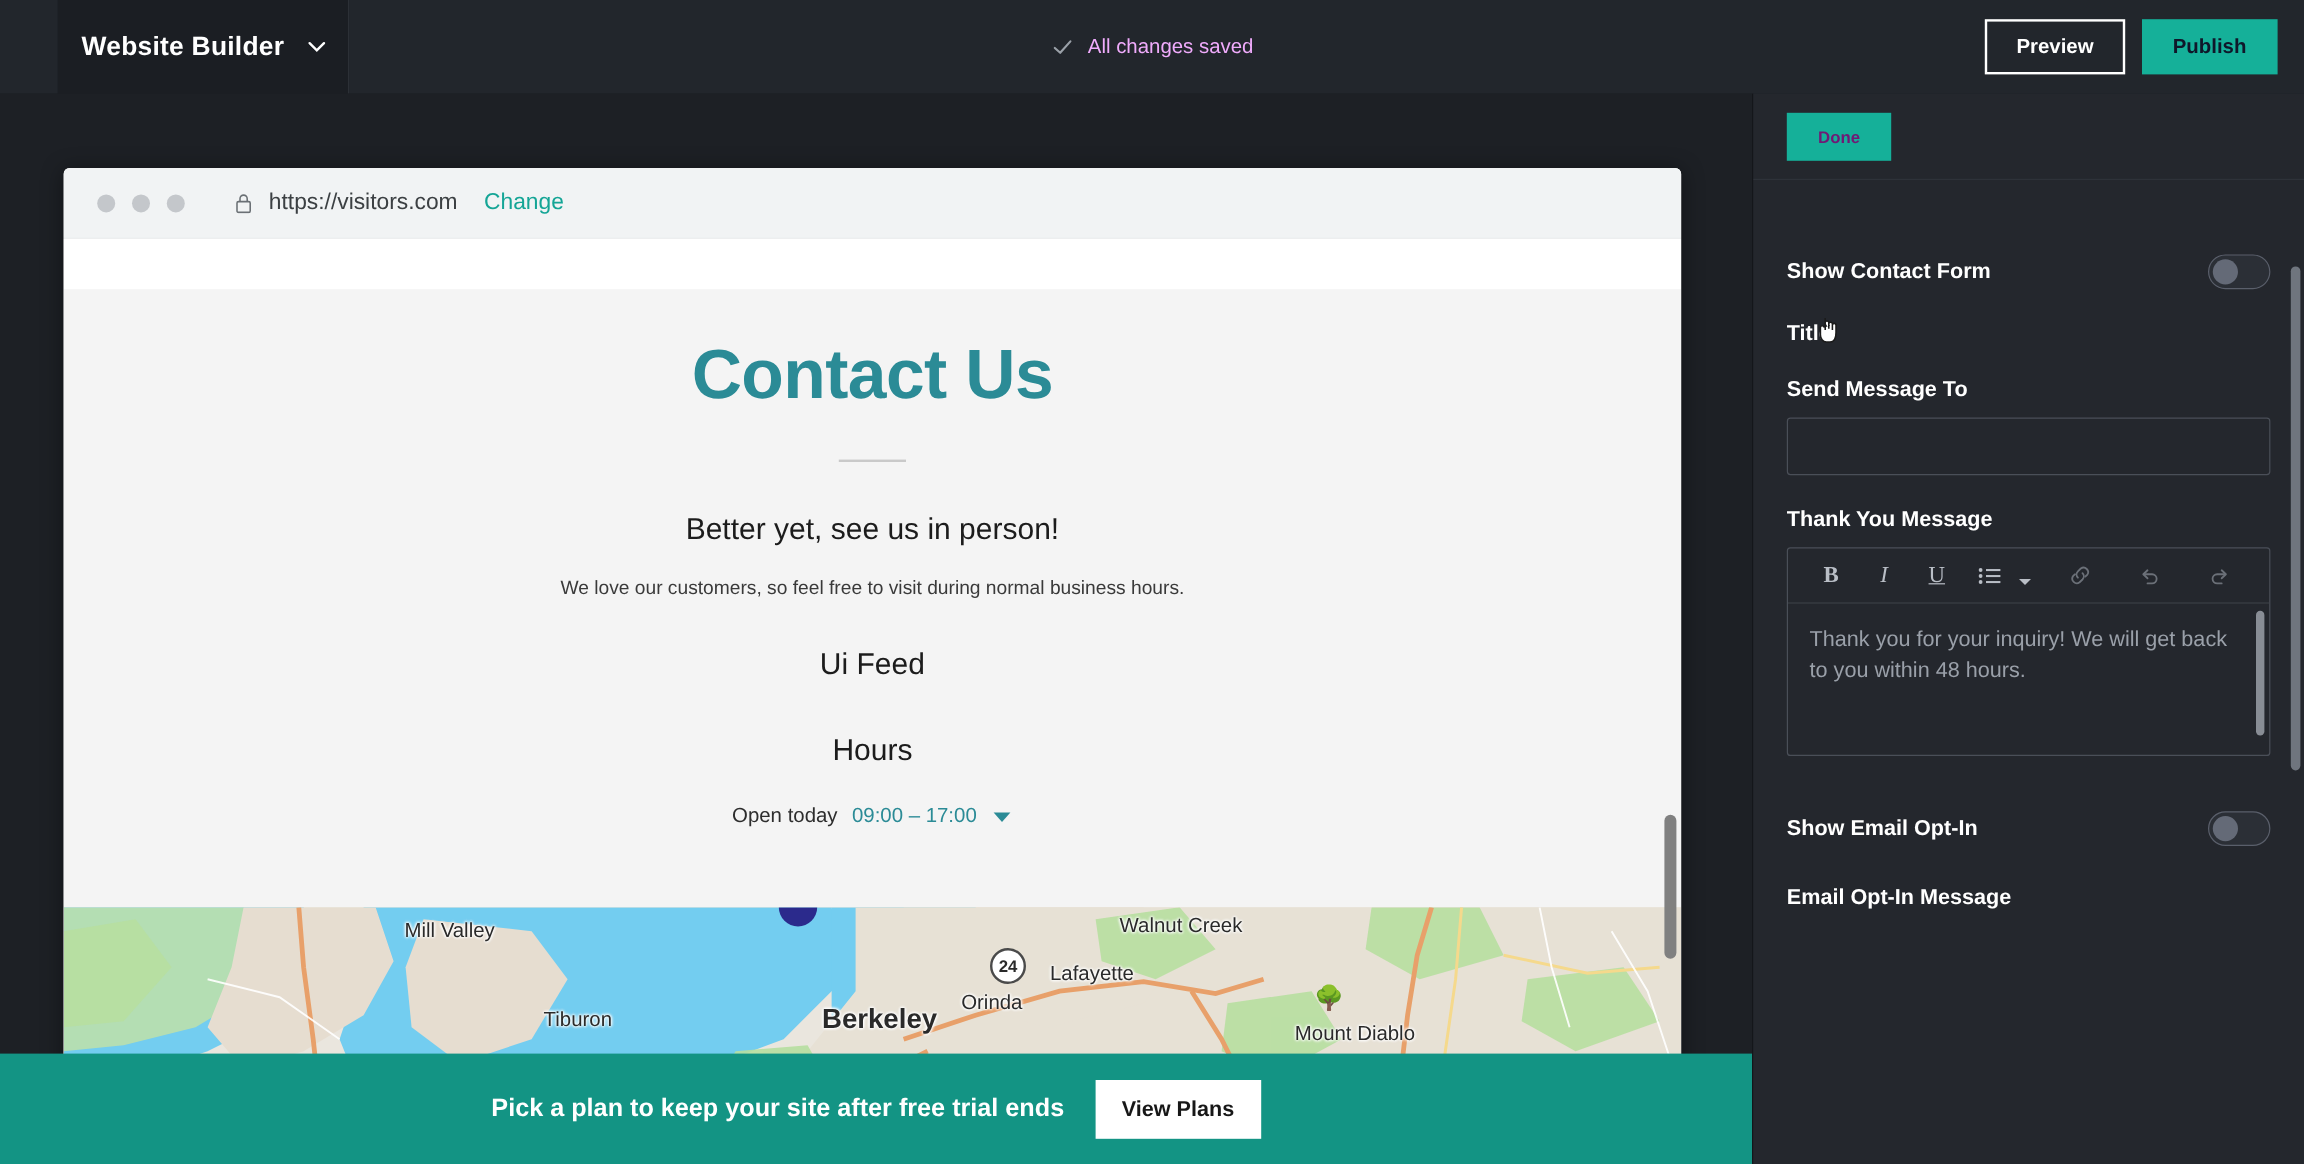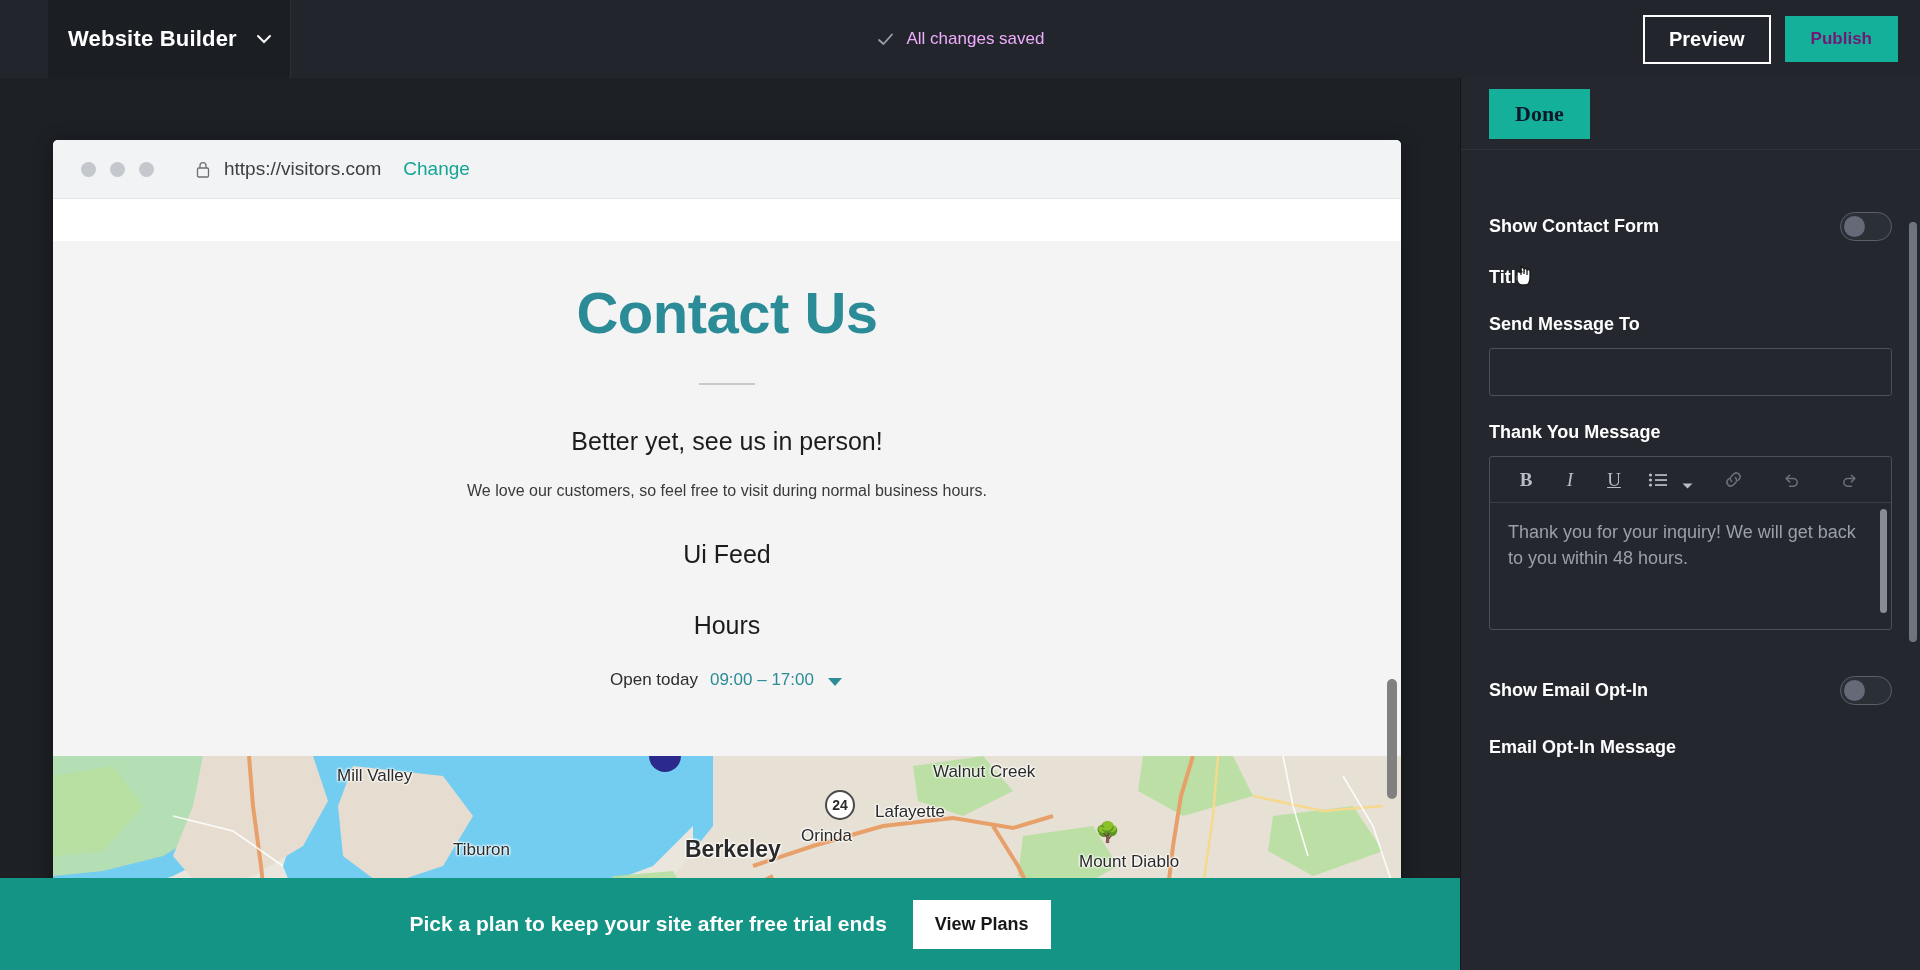--- a/index.html
+++ b/index.html
@@ -42,27 +42,27 @@
   .saved-inner { display: flex; align-items: center; gap: 12px; }
   .check-icon { width: 19px; height: 19px; display: block; }
   .saved-text { color: #f0abfc; font-size: 17px; }
 
   .topbar-actions {
     position: absolute; right: 22px; top: 0; height: 78px;
     display: flex; align-items: center; gap: 14px;
   }
   .btn-preview {
     border: 2px solid #ffffff; background: transparent;
-    color: #ffffff; font-size: 20px; font-weight: bold;
+    color: #ffffff; font-size: 17px; font-weight: bold;
     padding: 11px 24px; cursor: pointer;
     font-family: "Liberation Sans", sans-serif;
   }
   .btn-publish {
     border: none; background: #15b099;
-    color: #701a75; font-size: 17px; font-weight: bold;
+    color: #0f172a; font-size: 17px; font-weight: bold;
     padding: 13px 26px; cursor: pointer;
     font-family: "Liberation Sans", sans-serif;
   }
 
   
   .canvas {
     position: absolute; top: 78px; left: 0;
     width: 1460px; height: 892px;
     background: #1d2025;
   }
@@ -185,24 +185,24 @@
     background: #24272d;
     border-left: 1px solid #14161a;
     overflow: hidden;
   }
   .panel-head {
     height: 72px; display: flex; align-items: center;
     padding-left: 28px;
     border-bottom: 1px solid #2e3239;
   }
   .btn-done {
-    background: #15b099; border: none; color: #0f172a;
-    font-size: 22px; font-weight: bold;
+    background: #15b099; border: none; color: #701a75;
+    font-size: 14px; font-weight: bold;
     padding: 12px 26px; cursor: pointer;
-    font-family: Liberation Serif, serif;
+    font-family: Liberation Sans, sans-serif;
   }
   .panel-body {
     position: relative;
     height: 820px; padding: 24px 28px 0;
   }
   .panel-desc {
     color: #cfd3d8; font-size: 18px; line-height: 1.55;
     max-width: 380px;
   }
   .row-toggle {

